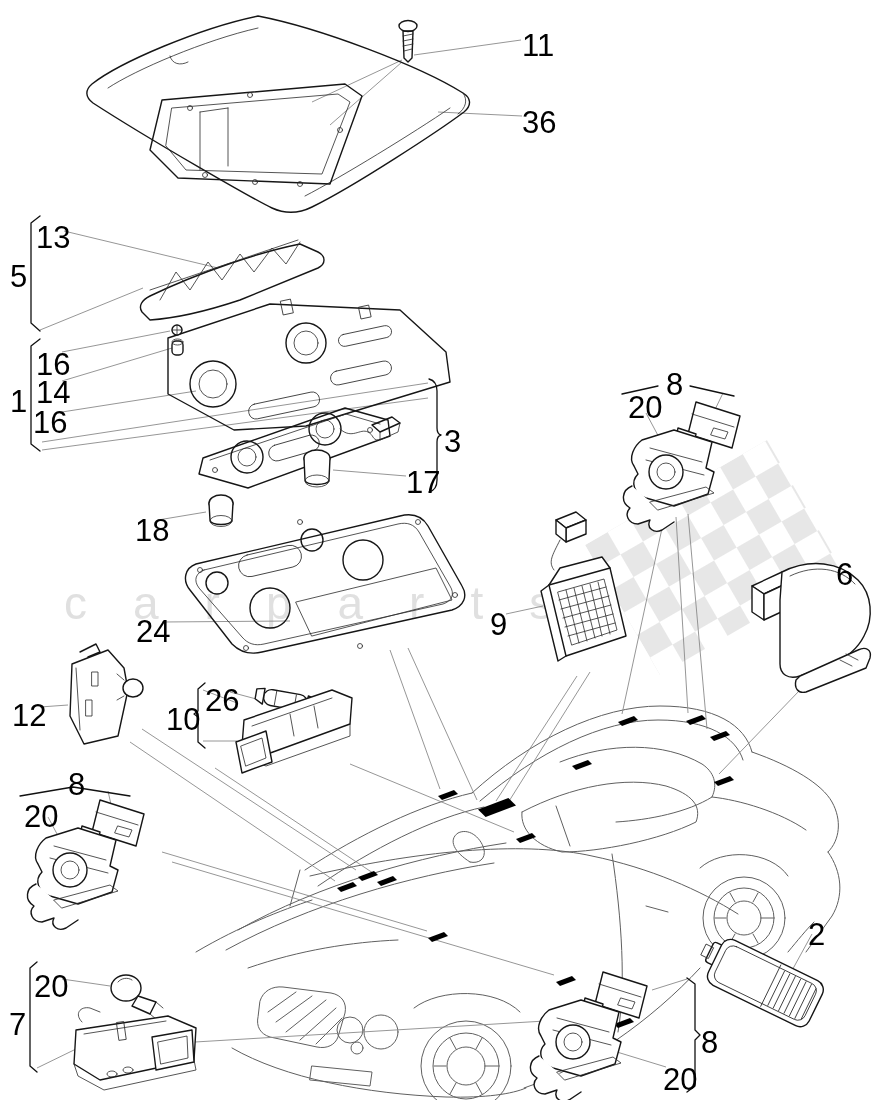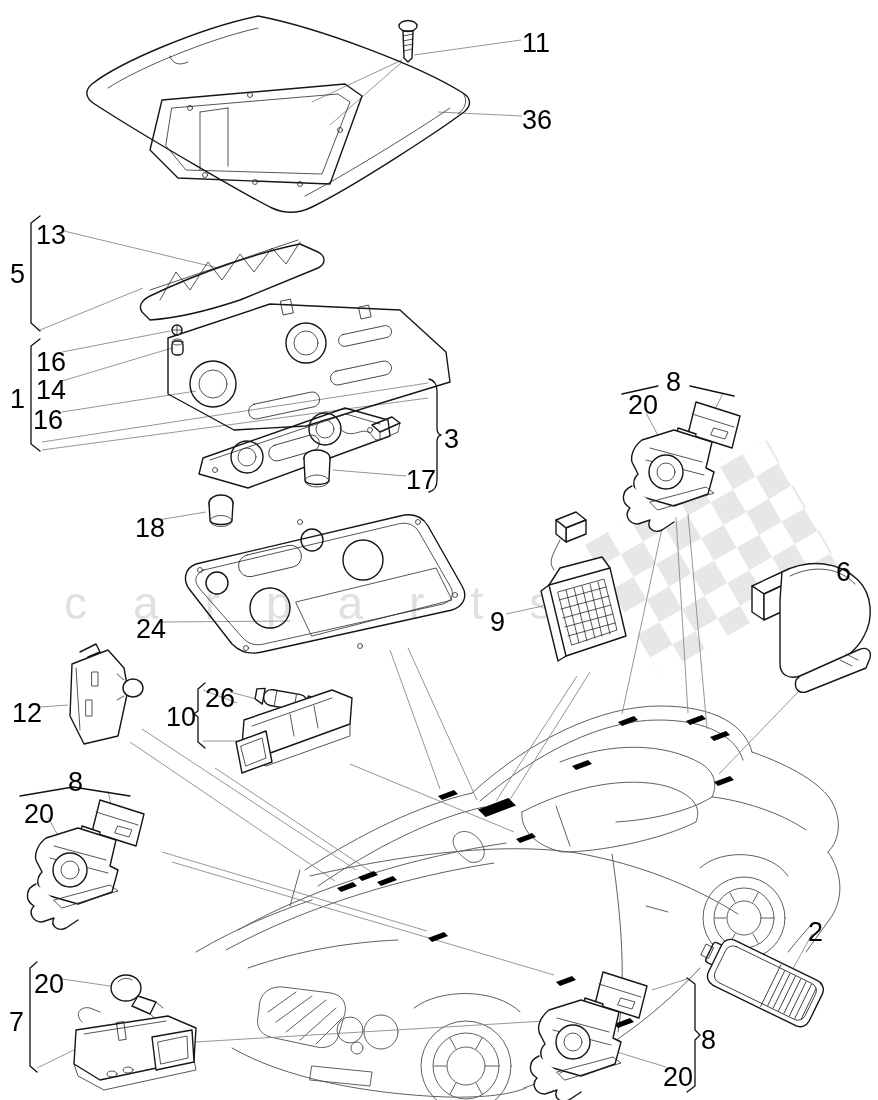--- a/index.html
+++ b/index.html
@@ -3,21 +3,21 @@
 <meta charset="utf-8">
 <style>
   html,body{margin:0;padding:0;background:#fff;}
   .canvas{position:relative;width:878px;height:1100px;background:#ffffff;overflow:hidden;
           font-family:"Liberation Sans",sans-serif;}
   .wm-brand{position:absolute;left:44px;top:452px;font-size:150px;font-weight:bold;
             letter-spacing:-0.09em;line-height:1;user-select:none;}
   .wm-letters{position:absolute;left:64px;top:580px;font-size:46px;letter-spacing:46px;
               line-height:1;user-select:none;}
   svg.draw{position:absolute;left:0;top:0;}
-  .callout{position:absolute;font-size:27px;color:#000;line-height:1;white-space:nowrap;}
+  .callout{position:absolute;font-size:31px;color:#000;line-height:1;white-space:nowrap;}
   
   .pl{fill:none;stroke:#161616;stroke-width:1.4;stroke-linejoin:round;stroke-linecap:round;}
   .pf{fill:#ffffff;stroke:#161616;stroke-width:1.4;stroke-linejoin:round;stroke-linecap:round;}
   .pt{fill:none;stroke:#2a2a2a;stroke-width:0.8;stroke-linejoin:round;stroke-linecap:round;}
   .car{fill:none;stroke:#606060;stroke-width:1;stroke-linejoin:round;stroke-linecap:round;}
   .ld{fill:none;stroke:#8a8a8a;stroke-width:0.9;}
   .bk{fill:none;stroke:#111111;stroke-width:1.3;stroke-linejoin:round;stroke-linecap:round;}
   .mk{fill:#000;stroke:none;}
 </style>
 </head>

